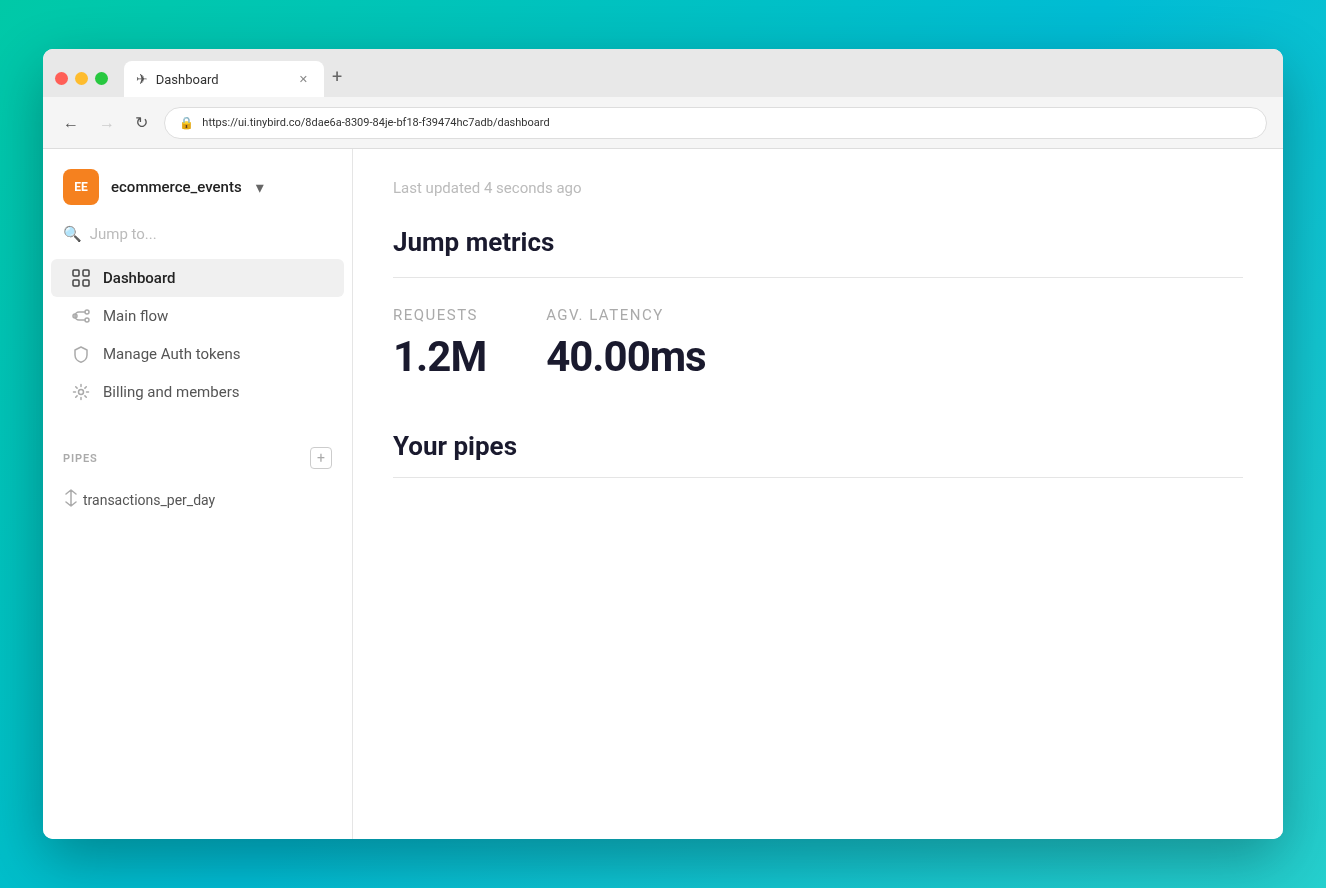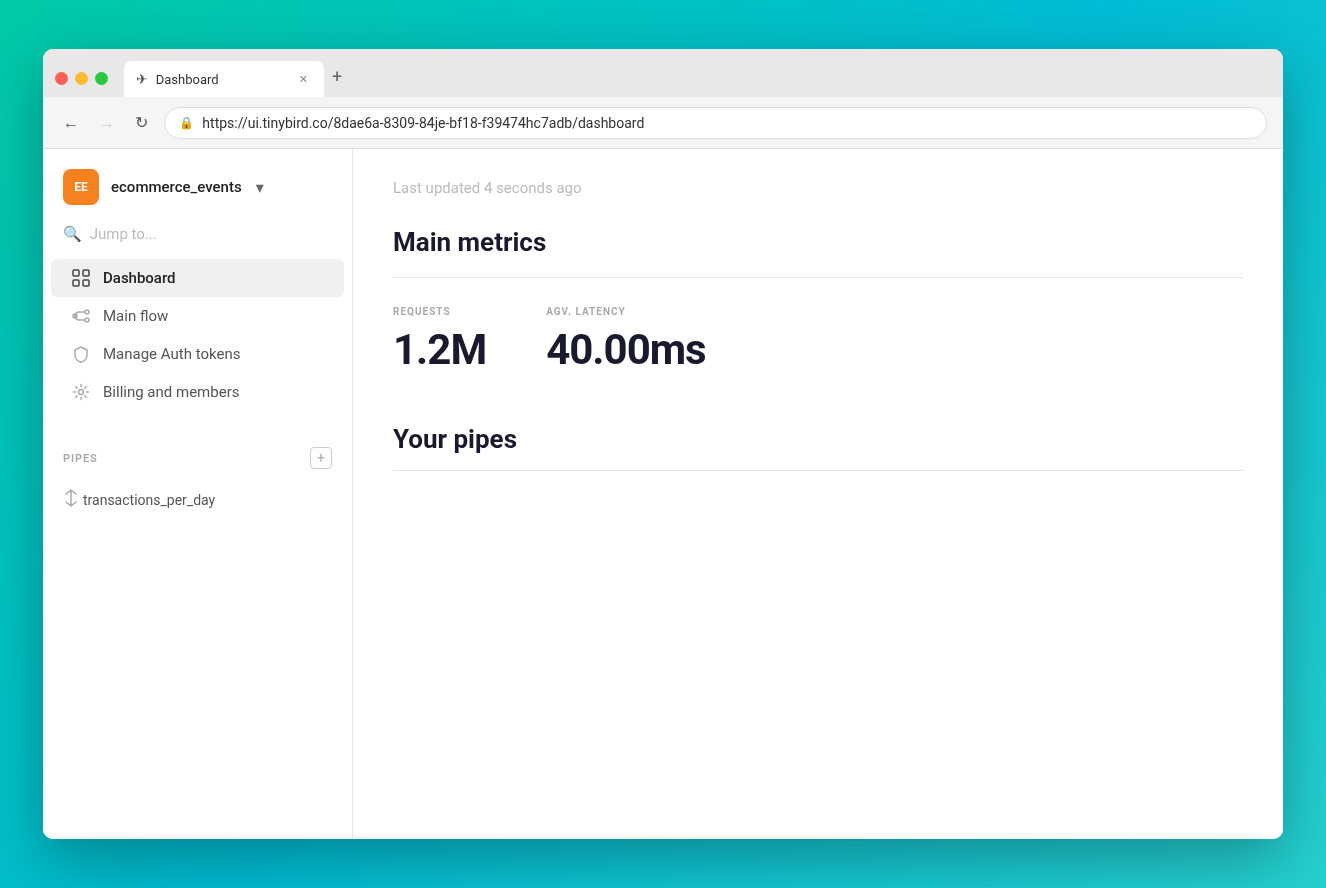--- a/index.html
+++ b/index.html
@@ -126,21 +126,21 @@
       padding: 0 14px;
       gap: 8px;
     }
 
     .lock-icon {
       color: #666;
       font-size: 12px;
     }
 
     .url-text {
-      font-size: 14px;
+      font-size: 11px;
       color: #333;
     }
 
     
     .app-layout {
       display: flex;
       flex: 1;
       overflow: hidden;
     }
 
@@ -322,22 +322,22 @@
 
     .metrics-row {
       display: flex;
       gap: 60px;
       margin-bottom: 50px;
     }
 
     .metric-item {}
 
     .metric-label {
-      font-size: 10px;
-      font-weight: 700;
+      font-size: 15px;
+      font-weight: 400;
       color: #aaa;
       letter-spacing: 0.1em;
       text-transform: uppercase;
       margin-bottom: 8px;
     }
 
     .metric-value {
       font-size: 42px;
       font-weight: 700;
       color: #1a1a2e;
@@ -457,21 +457,21 @@
           <span class="pipe-name">transactions_per_day</span>
         </div>
       </div>
 
     </div>
 
     <div class="main-content">
 
       <div class="last-updated">Last updated 4 seconds ago</div>
 
-      <div class="section-title">Main metrics</div>
+      <div class="section-title">Jump metrics</div>
       <div class="divider"></div>
 
       <div class="metrics-row">
         <div class="metric-item">
           <div class="metric-label">REQUESTS</div>
           <div class="metric-value">1.2M</div>
         </div>
         <div class="metric-item">
           <div class="metric-label">AGV. LATENCY</div>
           <div class="metric-value">40.00ms</div>

